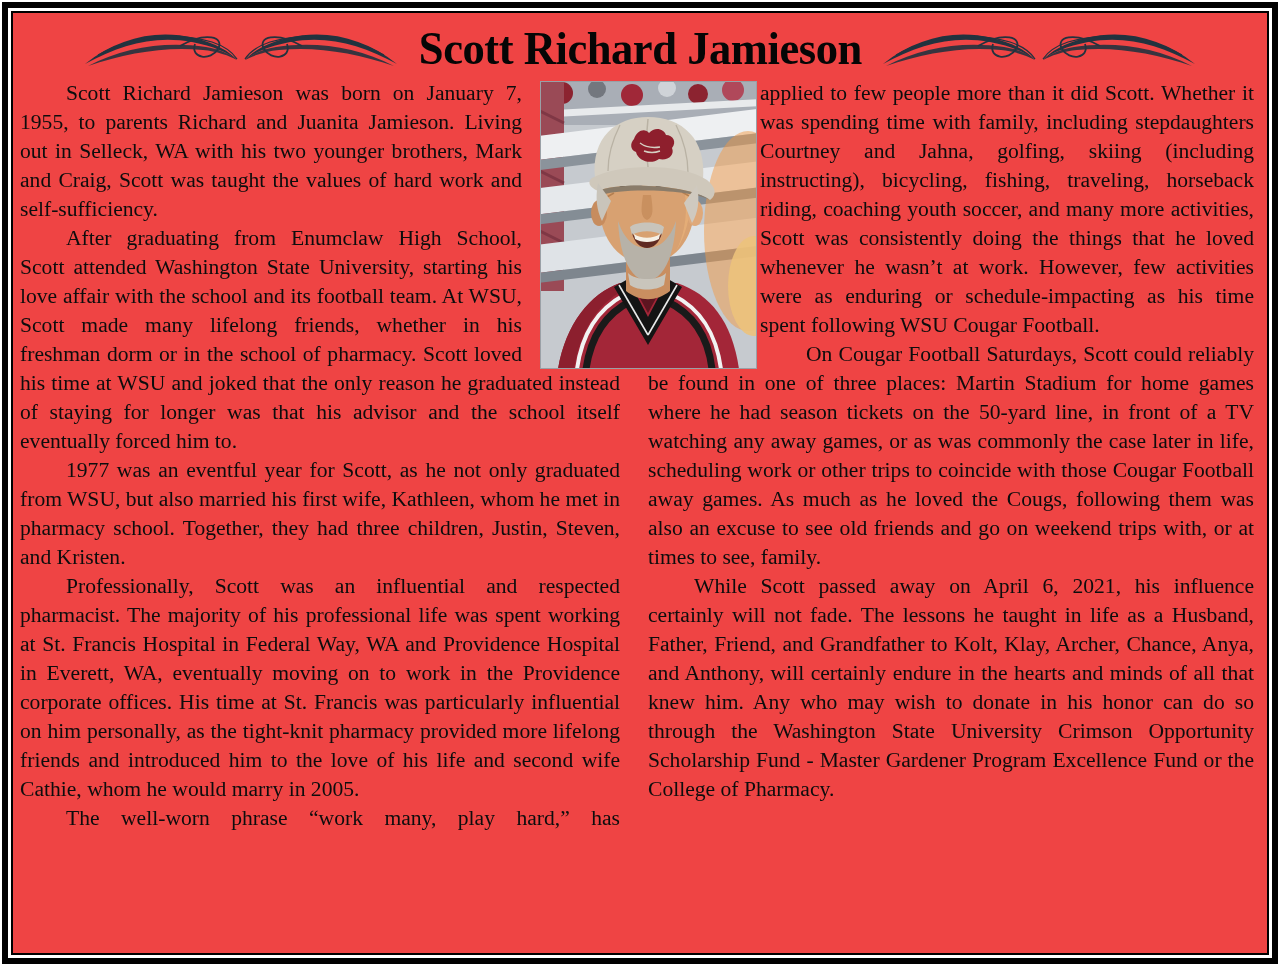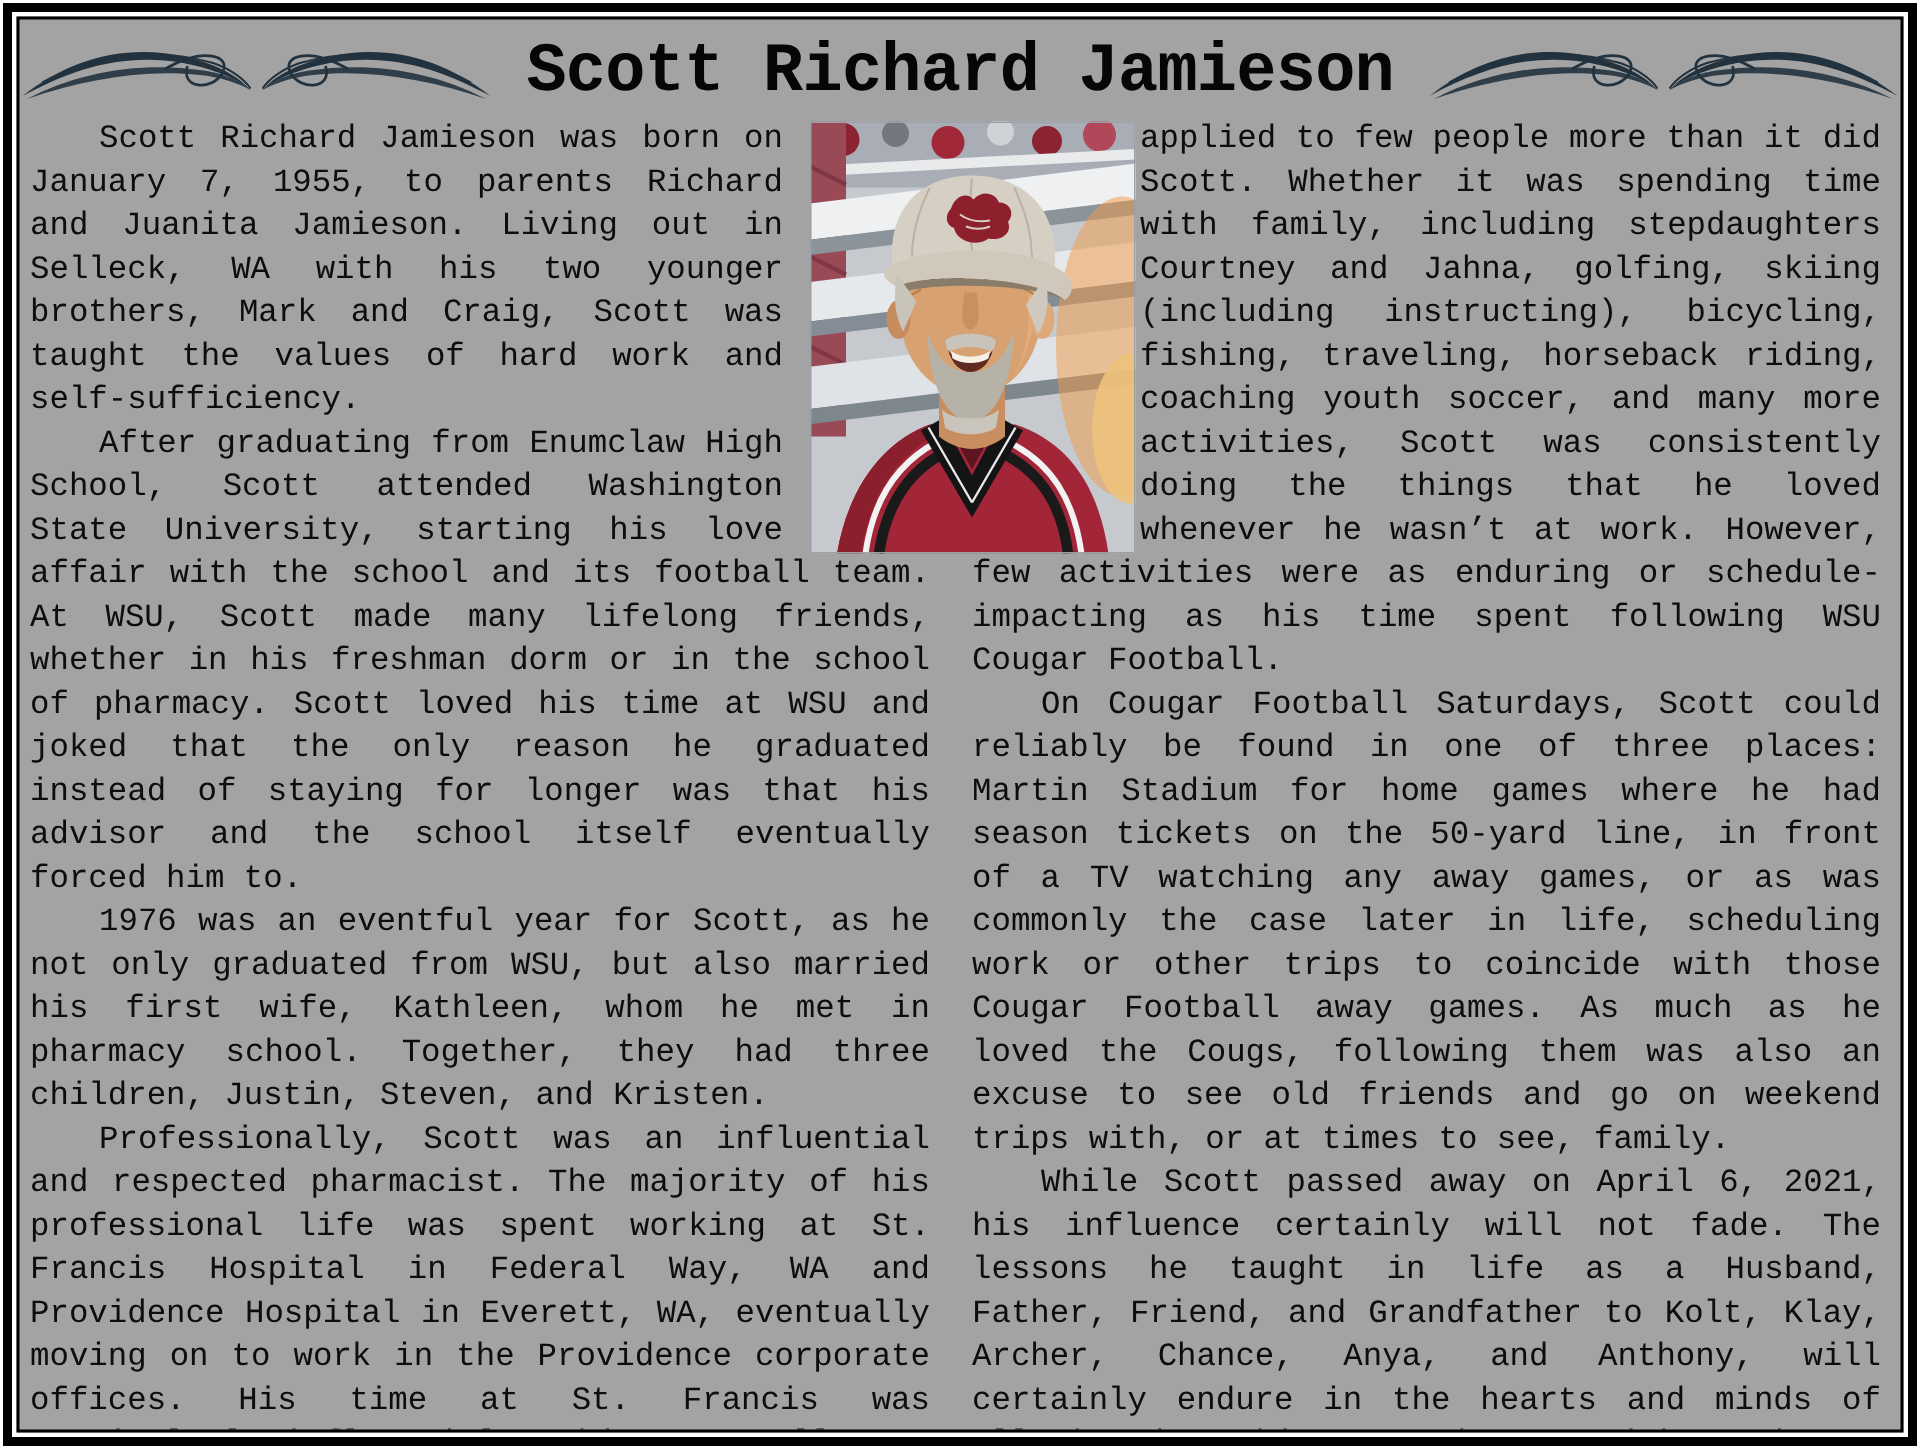--- a/index.html
+++ b/index.html
@@ -10,22 +10,21 @@
   }
   .frame {
     position:absolute; inset:2px;
     border:6px solid #000;
   }
   .inner {
     position:absolute; inset:3px;
     border:2px solid #000;
     padding:0 6px;
     overflow:hidden;
-    background:#a3a3a3;
-    font-family:Liberation Mono, monospace;
+    background:#ef4444;
   }
   .masthead {
     height:66px;
     display:flex; align-items:center; justify-content:center;
     gap:12px; padding-top:4px;
   }
   .flourish { flex:0 0 auto; width:318px; height:46px; }
   .title {
     font-size:46px; font-weight:bold; white-space:nowrap;
     letter-spacing:-0.5px; color:#060606;
@@ -87,21 +86,21 @@
         <svg class="flourish" viewBox="0 0 318 46">
             <use href="#flourish-ornament"></use>
           </svg>
       </header>
 
       <div class="body-cols">
         <div class="col col-left">
           <div class="spacer-right"></div>
         <p class="para indent">Scott Richard Jamieson was born on January 7, 1955, to parents Richard and Juanita Jamieson. Living out in Selleck, WA with his two younger brothers, Mark and Craig, Scott was taught the values of hard work and self-sufficiency.</p>
             <p class="para indent">After graduating from Enumclaw High School, Scott attended Washington State University, starting his love affair with the school and its football team. At WSU, Scott made many lifelong friends, whether in his freshman dorm or in the school of pharmacy. Scott loved his time at WSU and joked that the only reason he graduated instead of staying for longer was that his advisor and the school itself eventually forced him to.</p>
-            <p class="para indent">1976 was an eventful year for Scott, as he not only graduated from WSU, but also married his first wife, Kathleen, whom he met in pharmacy school. Together, they had three children, Justin, Steven, and Kristen.</p>
+            <p class="para indent">1977 was an eventful year for Scott, as he not only graduated from WSU, but also married his first wife, Kathleen, whom he met in pharmacy school. Together, they had three children, Justin, Steven, and Kristen.</p>
             <p class="para indent">Professionally, Scott was an influential and respected pharmacist. The majority of his professional life was spent working at St. Francis Hospital in Federal Way, WA and Providence Hospital in Everett, WA, eventually moving on to work in the Providence corporate offices. His time at St. Francis was particularly influential on him personally, as the tight-knit pharmacy provided more lifelong friends and introduced him to the love of his life and second wife Cathie, whom he would marry in 2005.</p>
             <p class="para indent fill-line">The well-worn phrase “work many, play hard,” has</p>
           </div>
         <div class="col col-right">
           <div class="spacer-left"></div>
         <p class="para">applied to few people more than it did Scott. Whether it was spending time with family, including stepdaughters Courtney and Jahna, golfing, skiing (including instructing), bicycling, fishing, traveling, horseback riding, coaching youth soccer, and many more activities, Scott was consistently doing the things that he loved whenever he wasn’t at work. However, few activities were as enduring or schedule-impacting as his time spent following WSU Cougar Football.</p>
             <p class="para indent">On Cougar Football Saturdays, Scott could reliably be found in one of three places: Martin Stadium for home games where he had season tickets on the 50-yard line, in front of a TV watching any away games, or as was commonly the case later in life, scheduling work or other trips to coincide with those Cougar Football away games. As much as he loved the Cougs, following them was also an excuse to see old friends and go on weekend trips with, or at times to see, family.</p>
             <p class="para indent">While Scott passed away on April 6, 2021, his influence certainly will not fade. The lessons he taught in life as a Husband, Father, Friend, and Grandfather to Kolt, Klay, Archer, Chance, Anya, and Anthony, will certainly endure in the hearts and minds of all that knew him. Any who may wish to donate in his honor can do so through the Washington State University Crimson Opportunity Scholarship Fund - Master Gardener Program Excellence Fund or the College of Pharmacy.</p>
           </div>
       </div>

